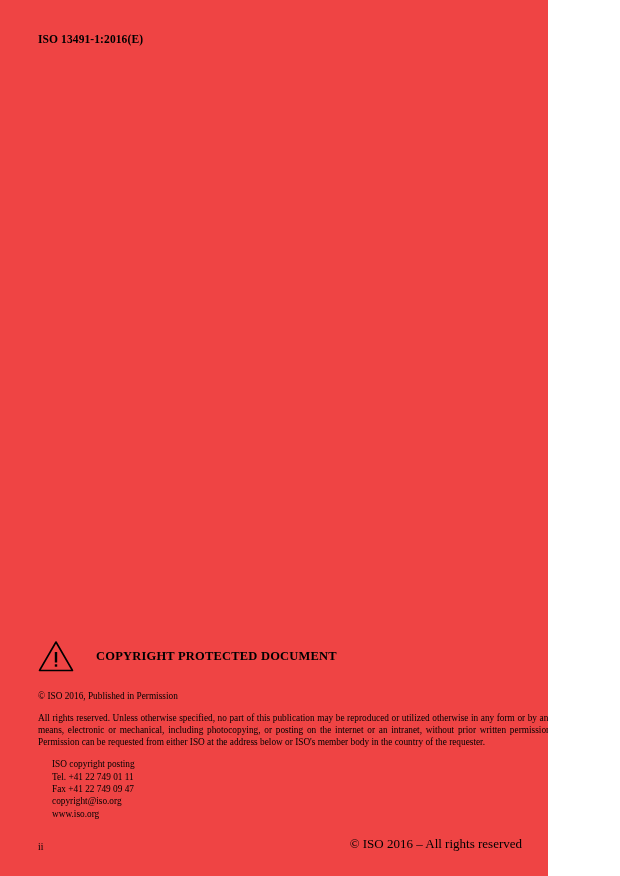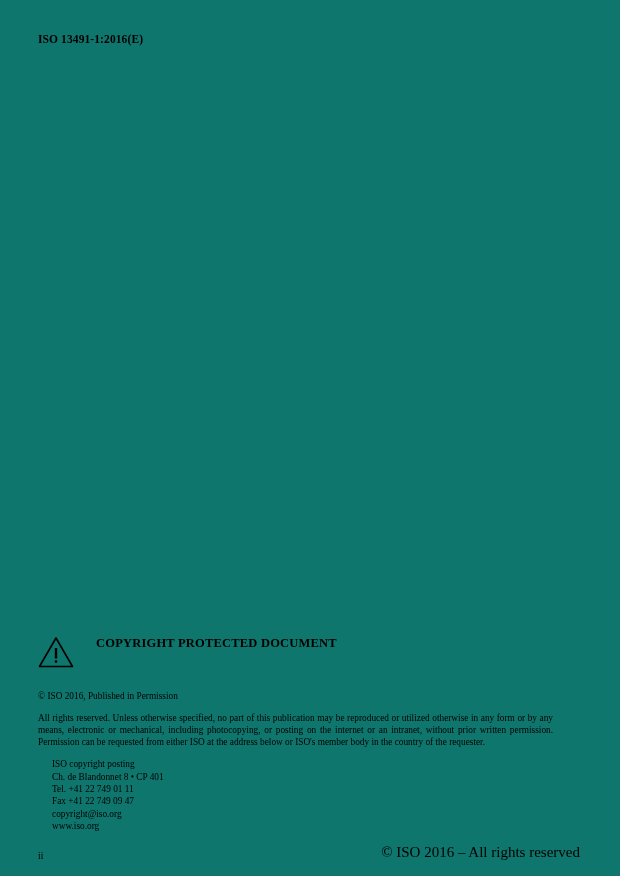--- a/index.html
+++ b/index.html
@@ -6,44 +6,44 @@
     margin: 0;
     padding: 0;
     background: #ffffff;
   }
   body {
     font-family: "Liberation Serif", serif;
     color: #000000;
   }
   .page {
     position: relative;
-    width: 620px;
+    width: 548px;
     height: 876px;
-    background: #0f766e;
+    background: #ef4444;
     overflow: hidden;
   }
   .header-code {
     position: absolute;
     top: 33px;
     left: 38px;
     font-family: "Liberation Serif", serif;
     font-weight: bold;
     font-size: 11.5px;
     letter-spacing: 0.1px;
     color: #000;
   }
   .copyright-block {
     position: absolute;
     left: 38px;
     top: 636px;
     width: 515px;
   }
   .cpd-head {
     display: flex;
-    align-items: flex-start;
+    align-items: center;
     height: 40px;
   }
   .warning-icon {
     width: 36px;
     height: 32px;
     flex: 0 0 36px;
     display: block;
   }
   .cpd-title {
     font-family: "Liberation Serif", serif;
@@ -66,33 +66,32 @@
   }
   .cpd-address {
     margin-top: 10px;
     margin-left: 14px;
     font-size: 9.3px;
     line-height: 1.33;
   }
   .footer {
     position: absolute;
     left: 38px;
-    right: 40px;
+    right: 26px;
     top: 836px;
     display: flex;
     justify-content: space-between;
     align-items: flex-end;
     font-size: 9.5px;
   }
   .footer-page {
     font-size: 9.5px;
   }
   .footer-right {
-    font-size: 15px;
-    margin-top: 8px;
+    font-size: 13px;
   }
 </style>
 </head>
 <body>
 
 <div class="page">
 
   <div class="header-code">ISO 13491-1:2016(E)</div>
 
   <div class="copyright-block">
@@ -107,21 +106,20 @@
       </span>
       <span class="cpd-title">COPYRIGHT PROTECTED DOCUMENT</span>
     </div>
 
     <div class="cpd-line1">©  ISO 2016, Published in Permission</div>
 
     <div class="cpd-para">All rights reserved. Unless otherwise specified, no part of this publication may be reproduced or utilized otherwise in any form or by any means, electronic or mechanical, including photocopying, or posting on the internet or an intranet, without prior written permission. Permission can be requested from either ISO at the address below or ISO's member body in the country of the requester.</div>
 
     <div class="cpd-address">
       <div>ISO copyright posting</div>
-      <div>Ch. de Blandonnet 8 • CP 401</div>
       <div>Tel. +41 22 749 01 11</div>
       <div>Fax +41 22 749 09 47</div>
       <div>copyright@iso.org</div>
       <div>www.iso.org</div>
     </div>
 
   </div>
 
   <div class="footer">
     <span class="footer-page">ii</span>

